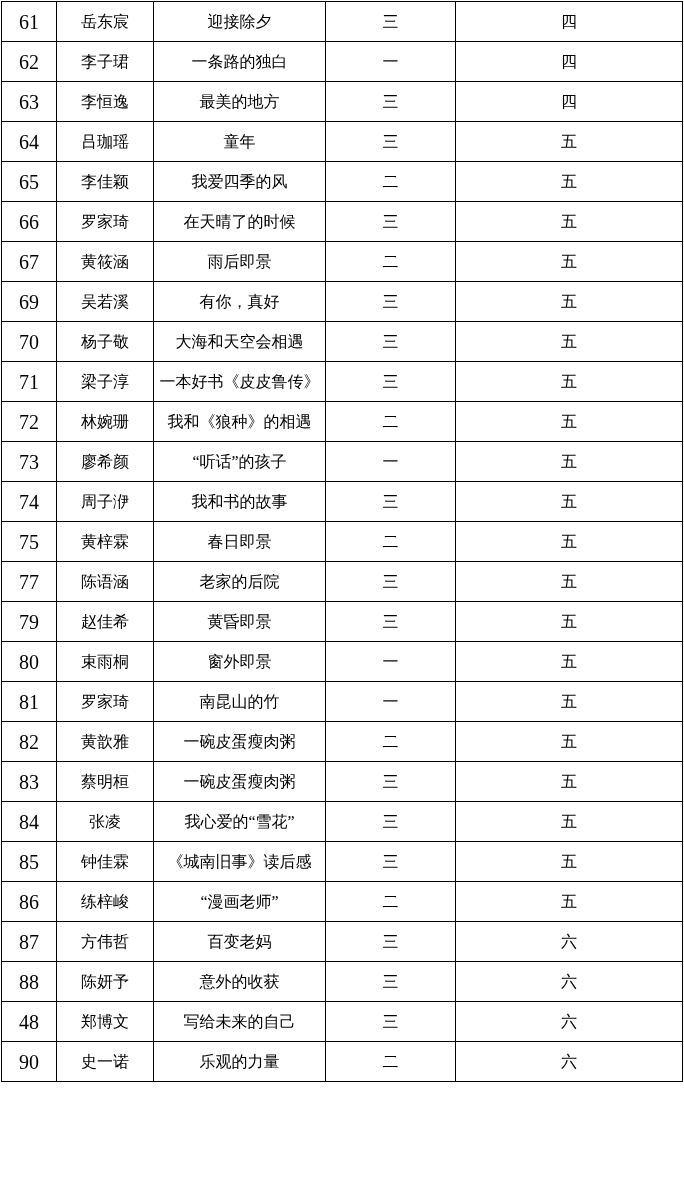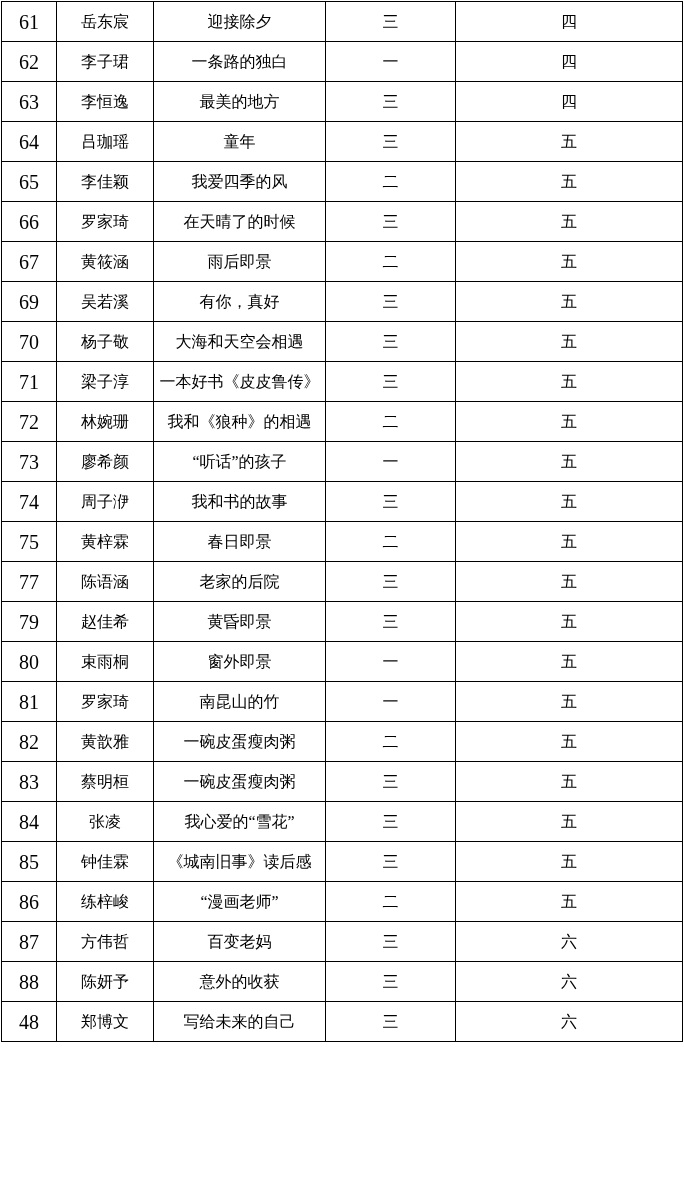--- a/index.html
+++ b/index.html
@@ -258,15 +258,22 @@
   </tr>
 
   <tr>
     <td class="num-cell">48</td>
     <td>郑博文</td>
     <td>写给未来的自己</td>
     <td>三</td>
     <td>六</td>
   </tr>
 
+  <tr>
+    <td class="num-cell">90</td>
+    <td>史一诺</td>
+    <td>乐观的力量</td>
+    <td>二</td>
+    <td>六</td>
+  </tr>
 </tbody>
   </table>
 </div>
 
 </body></html>

